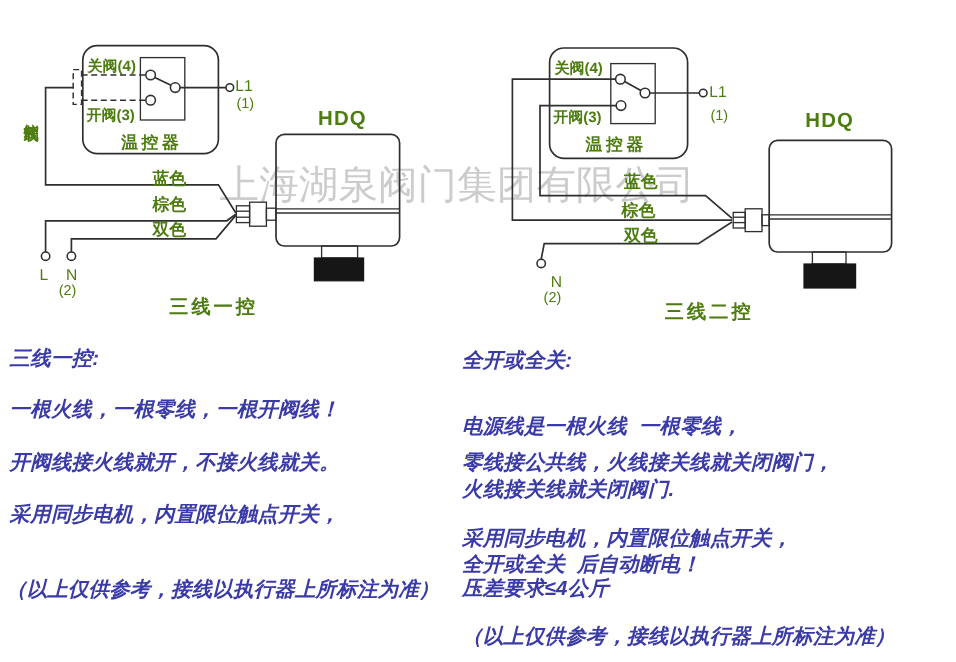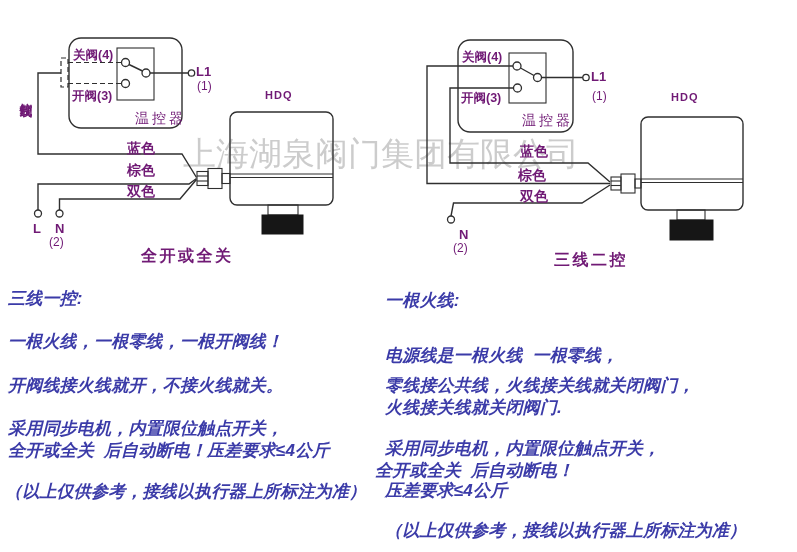--- a/index.html
+++ b/index.html
@@ -16,27 +16,27 @@
     position:absolute;left:183px;top:132px;z-index:0;
     font-size:33px;letter-spacing:0px;color:var(--watermark-color);
     white-space:nowrap;font-weight:400;opacity:.9;
   }
   svg.wires{position:absolute;left:0;top:0;z-index:1;}
   .ln{stroke:var(--line-color);fill:none;stroke-width:1.4;}
   .thin{stroke:var(--line-color);fill:none;stroke-width:1.1;}
   .dash{stroke:var(--line-color);fill:none;stroke-width:1.2;stroke-dasharray:5 3;}
   .term{stroke:var(--line-color);fill:#ffffff;stroke-width:1.3;}
   .solid{fill:#161616;stroke:#161616;}
-  .lbl{position:absolute;z-index:2;white-space:nowrap;color:#701a75;}
+  .lbl{position:absolute;z-index:2;white-space:nowrap;color:#4d7c0f;}
   .lbl-small{font-size:12.5px;font-weight:600;}
   .lbl-wire{font-size:14px;font-weight:700;}
-  .lbl-term{font-size:13px;font-weight:700;}
+  .lbl-term{font-size:13px;font-weight:400;}
   .lbl-sub{font-size:12px;font-weight:500;}
-  .lbl-thermo{font-size:14px;font-weight:400;letter-spacing:3px;margin-left:34px;}
-  .lbl-hdq{font-size:11px;font-weight:700;letter-spacing:1px;}
+  .lbl-thermo{font-size:14px;font-weight:700;letter-spacing:3px;}
+  .lbl-hdq{font-size:17px;font-weight:700;letter-spacing:1px;}
   .lbl-caption{font-size:16px;font-weight:600;letter-spacing:2.5px;}
   .vert{writing-mode:vertical-rl;text-orientation:upright;letter-spacing:1px;}
   .note{
     position:absolute;z-index:2;color:var(--note-color);
     font-weight:700;font-style:italic;font-size:17px;
     white-space:pre;letter-spacing:0.2px;
   }
 </style>
 </head>
 <body>
@@ -126,44 +126,43 @@
   <div class="lbl lbl-term" style="left:196px;top:64px;">L1</div>
   <div class="lbl lbl-sub" style="left:197px;top:79px;">(1)</div>
   <div class="lbl lbl-small vert" style="left:17px;top:93px;height:46px;">控制线</div>
   <div class="lbl lbl-wire" style="left:127px;top:140px;">蓝色</div>
   <div class="lbl lbl-wire" style="left:127px;top:162px;">棕色</div>
   <div class="lbl lbl-wire" style="left:127px;top:183px;">双色</div>
   <div class="lbl lbl-term" style="left:33px;top:221px;">L</div>
   <div class="lbl lbl-term" style="left:55px;top:221px;">N</div>
   <div class="lbl lbl-sub" style="left:49px;top:235px;">(2)</div>
   <div class="lbl lbl-hdq" style="left:265px;top:89px;">HDQ</div>
-  <div class="lbl lbl-caption" style="left:141px;top:246px;">全开或全关</div>
+  <div class="lbl lbl-caption" style="left:141px;top:246px;">三线一控</div>
 
   <div class="lbl lbl-small" style="left:462px;top:49px;">关阀(4)</div>
   <div class="lbl lbl-small" style="left:461px;top:90px;">开阀(3)</div>
   <div class="lbl lbl-thermo" style="left:488px;top:112px;">温控器</div>
   <div class="lbl lbl-term" style="left:591px;top:69px;">L1</div>
   <div class="lbl lbl-sub" style="left:592px;top:89px;">(1)</div>
   <div class="lbl lbl-wire" style="left:520px;top:143px;">蓝色</div>
   <div class="lbl lbl-wire" style="left:518px;top:167px;">棕色</div>
   <div class="lbl lbl-wire" style="left:520px;top:188px;">双色</div>
   <div class="lbl lbl-term" style="left:459px;top:227px;">N</div>
   <div class="lbl lbl-sub" style="left:453px;top:241px;">(2)</div>
   <div class="lbl lbl-hdq" style="left:671px;top:91px;">HDQ</div>
   <div class="lbl lbl-caption" style="left:554px;top:250px;">三线二控</div>
 
   <div class="note" style="left:8px;top:287px;">三线一控:</div>
   <div class="note" style="left:8px;top:374px;">开阀线接火线就开，不接火线就关。</div>
   <div class="note" style="left:8px;top:330px;">一根火线，一根零线，一根开阀线！</div>
   <div class="note" style="left:8px;top:417px;">采用同步电机，内置限位触点开关，</div>
-  <div class="note" style="left:8px;top:439px;">全开或全关  后自动断电！压差要求≤4公斤</div>
   <div class="note" style="left:5px;top:480px;">（以上仅供参考，接线以执行器上所标注为准）</div>
 
-  <div class="note" style="left:385px;top:289px;">一根火线:</div>
+  <div class="note" style="left:385px;top:289px;">全开或全关:</div>
   <div class="note" style="left:385px;top:344px;text-align:center;">电源线是一根火线  一根零线，</div>
   <div class="note" style="left:385px;top:374px;">零线接公共线，火线接关线就关闭阀门，</div>
   <div class="note" style="left:385px;top:396px;">火线接关线就关闭阀门.</div>
   <div class="note" style="left:385px;top:437px;">采用同步电机，内置限位触点开关，</div>
-  <div class="note" style="left:375px;top:459px;text-align:center;">全开或全关  后自动断电！</div>
+  <div class="note" style="left:385px;top:459px;text-align:center;">全开或全关  后自动断电！</div>
   <div class="note" style="left:385px;top:479px;">压差要求≤4公斤</div>
   <div class="note" style="left:385px;top:519px;">（以上仅供参考，接线以执行器上所标注为准）</div>
 
 </div>
 
 </body></html>

